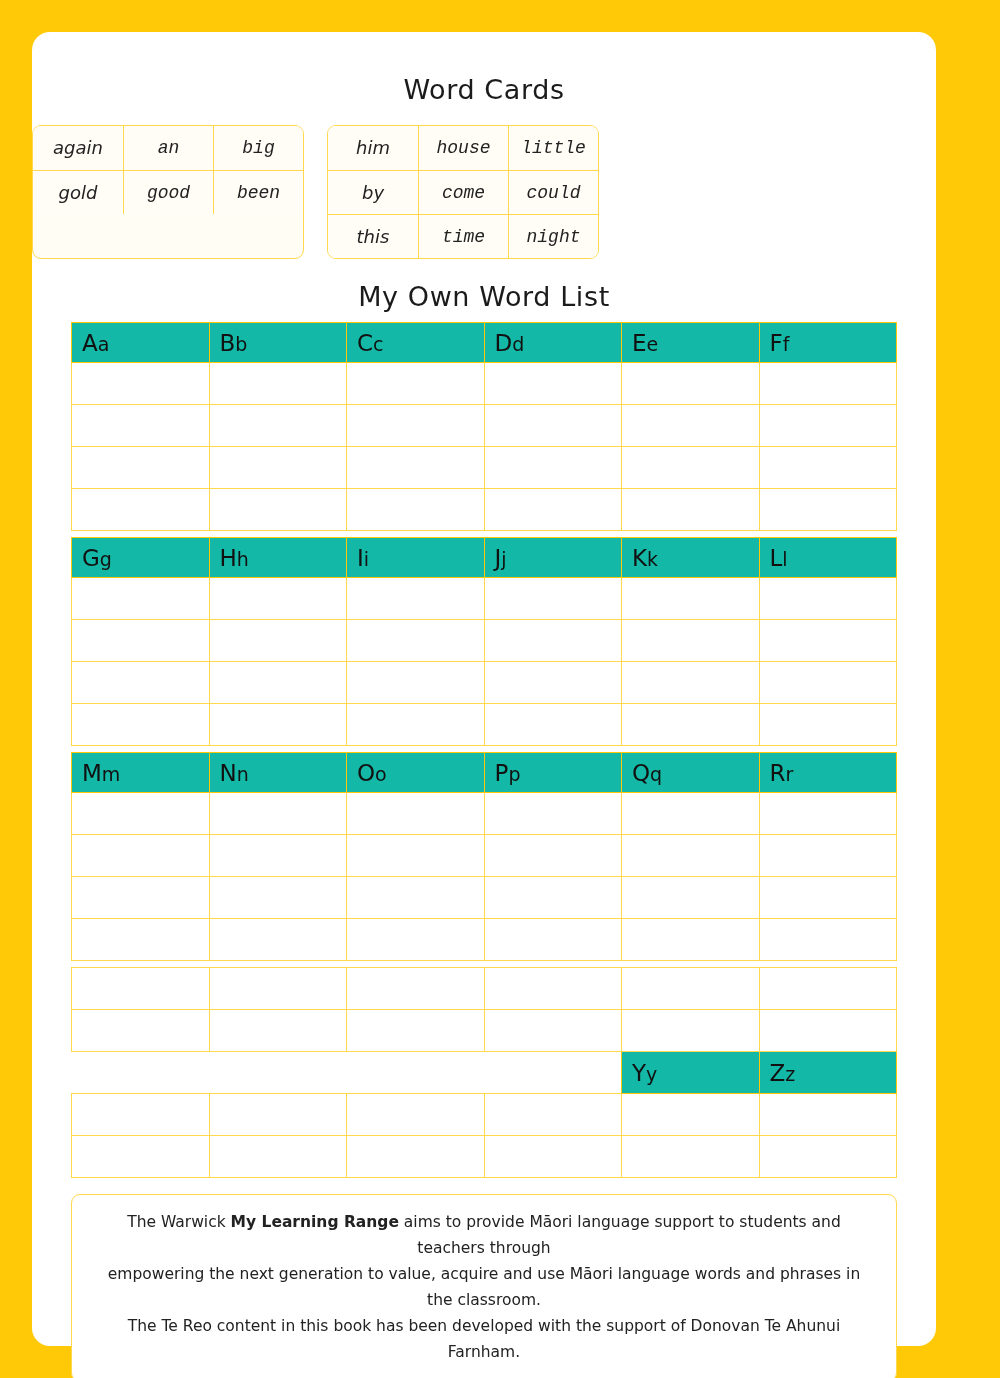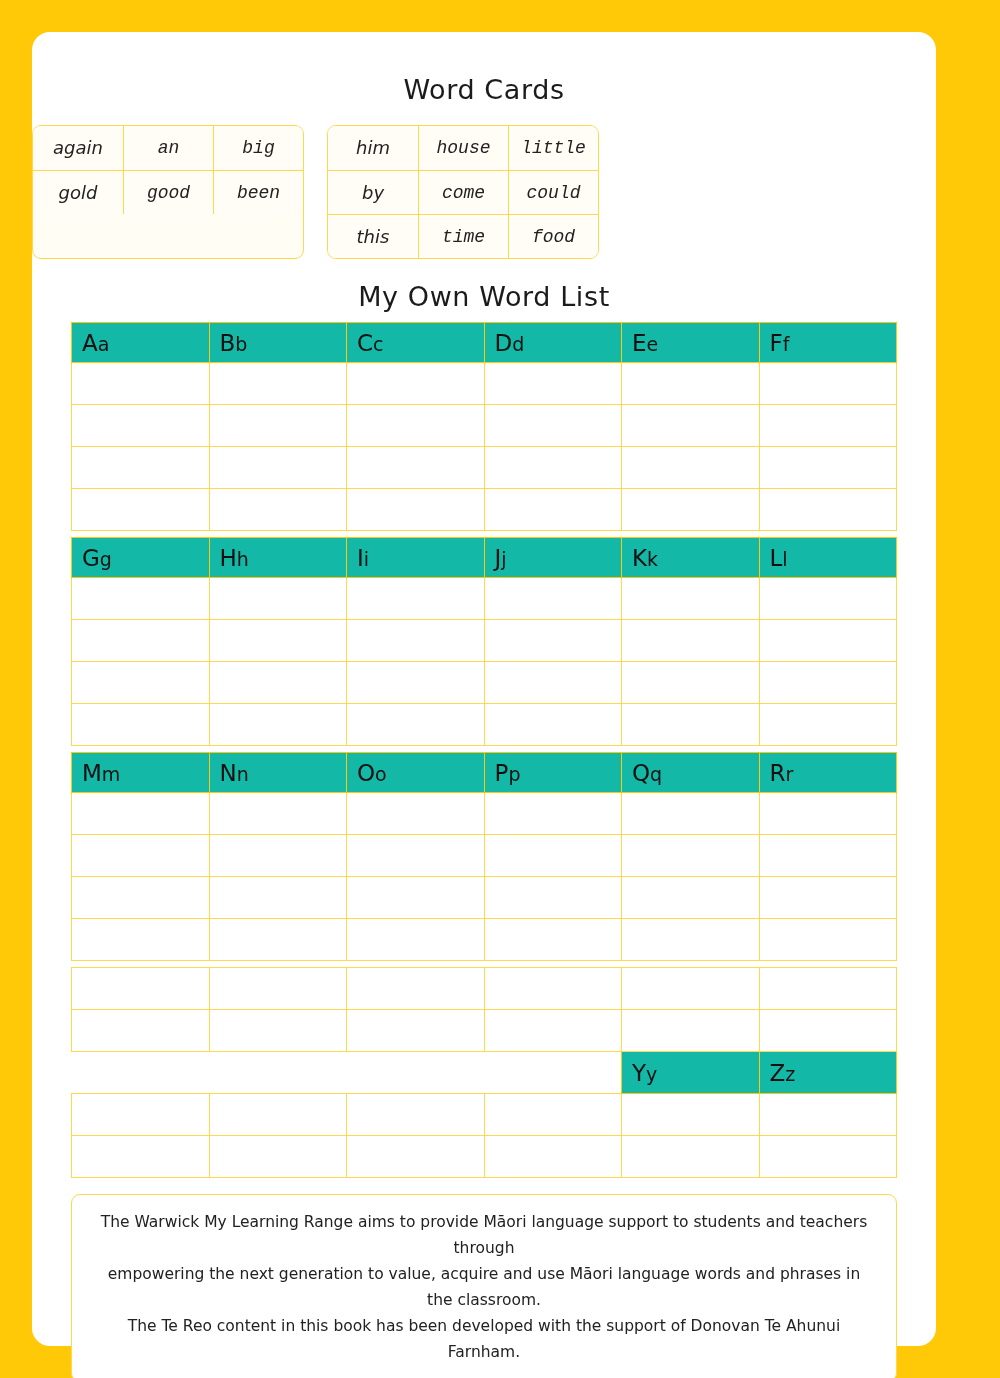--- a/index.html
+++ b/index.html
@@ -119,21 +119,21 @@
     text-align: center;
     background: #ffffff;
   }
   .footer p {
     margin: 0;
     font-size: 15.5px;
     line-height: 26px;
     color: #222;
     font-family: "DejaVu Sans", sans-serif;
   }
-  .footer b { font-weight: 400; }
+  .footer b { font-weight: 700; }
 </style>
 </head>
 <body>
 
 <div class="page">
 
   <div class="heading" id="word-cards-title">Word Cards</div>
 
   <div class="cards-row">
 
@@ -157,21 +157,21 @@
         <div class="card-cell">little</div>
       </div>
       <div class="card-line">
         <div class="card-cell">by</div>
         <div class="card-cell">come</div>
         <div class="card-cell">could</div>
       </div>
       <div class="card-line">
         <div class="card-cell">this</div>
         <div class="card-cell">time</div>
-        <div class="card-cell">food</div>
+        <div class="card-cell">night</div>
       </div>
     </div>
 
 
   </div>
 
   <div class="heading" id="word-list-title">My Own Word List</div>
 
   <table class="alpha-table">
     <tbody id="alpha-body">

